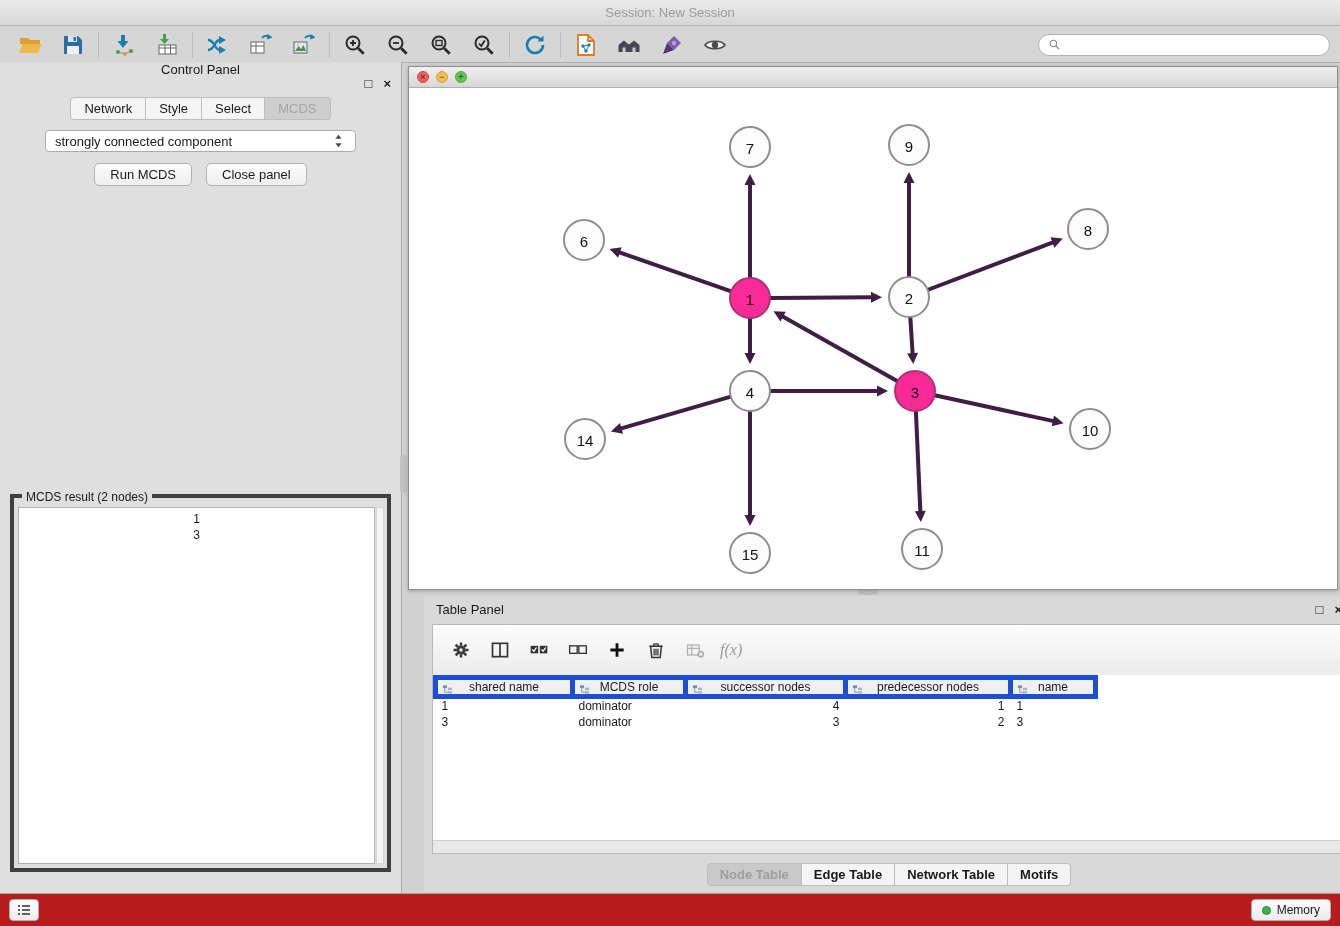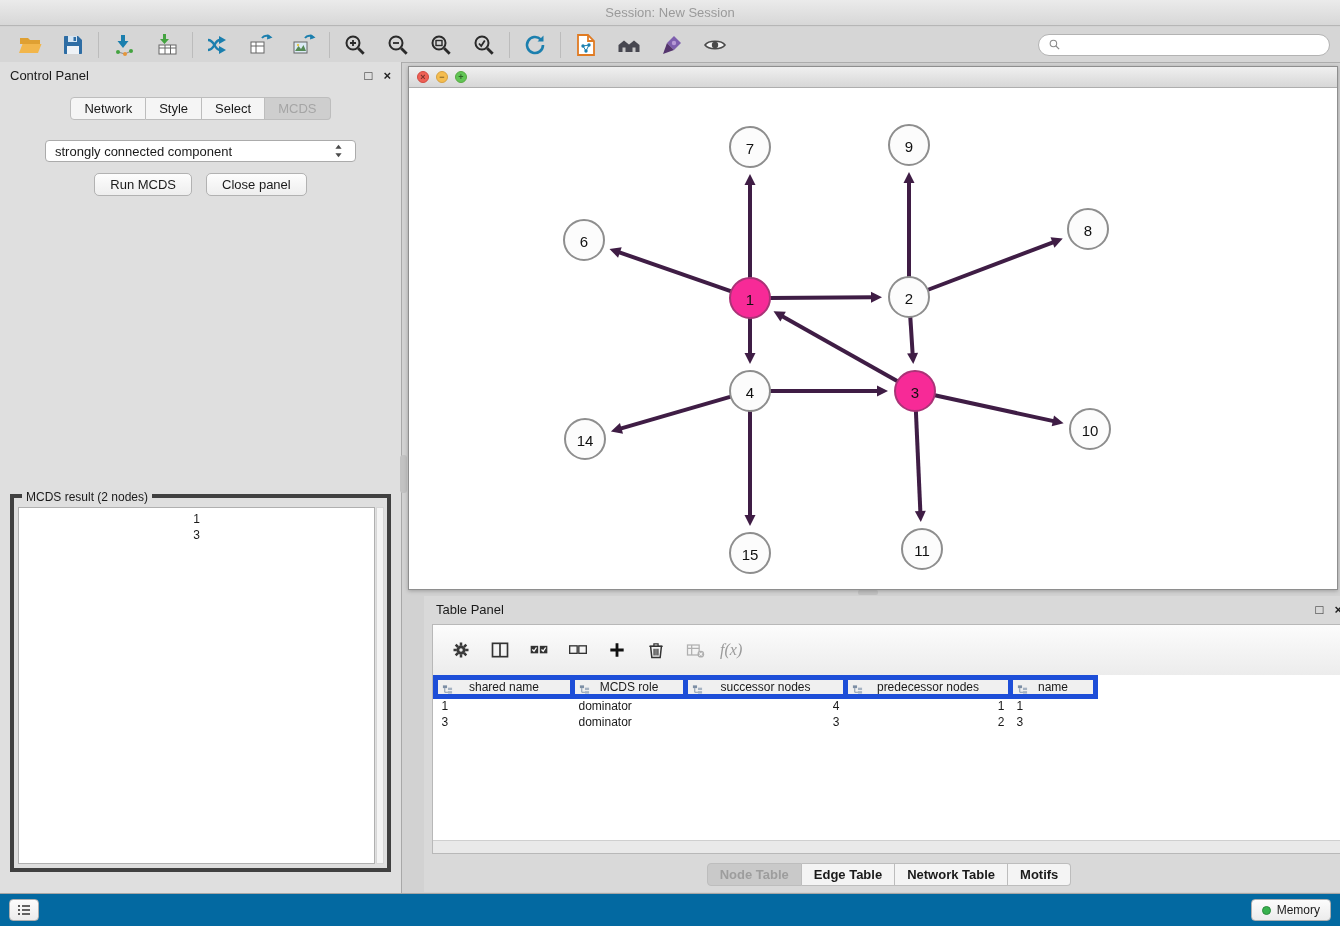--- a/index.html
+++ b/index.html
@@ -20,30 +20,30 @@
   .tb-icon { width:30px; height:28px; display:flex; align-items:center; justify-content:center; cursor:default; }
   .tb-icon svg { width:24px; height:24px; }
   .tb-sep { width:1px; height:26px; background:#bcbcbc; margin:0 5px; }
   .search-box { margin-left:auto; width:292px; height:22px; background:#fff; border:1px solid #b3b3b3;
     border-radius:12px; display:flex; align-items:center; gap:5px; padding:0 9px; }
   .search-box input { border:none; outline:none; flex:1; font-size:13px; font-family:inherit; background:transparent; }
 
   
   .control-panel { position:absolute; left:0; top:62px; width:402px; height:831px;
     background:#dfdfdf; border-right:1px solid #a8a8a8; }
-  .panel-header { height:26px; display:flex; align-items:center; padding:0 10px; font-size:13px; }
+  .panel-header { height:26px; display:flex; align-items:center; padding:0 10px; font-size:13px;flex-direction:column; }
   .win-btns { margin-left:auto; display:flex; gap:11px; align-items:center; }
   .win-btn { font-size:13px; font-weight:bold; color:#222; line-height:1; cursor:default; }
   .cp-tabs { display:flex; justify-content:center; margin-top:9px; }
   .cp-tab { padding:3px 13px; font-size:13px; background:#f5f5f5; border:1px solid #bdbdbd; border-left:none; cursor:default; }
   .cp-tab:first-child { border-left:1px solid #bdbdbd; border-radius:4px 0 0 4px; }
   .cp-tab:last-child { border-radius:0 4px 4px 0; }
   .cp-tab.active { background:#cecece; color:#a5a5a5; }
   .opt-label { margin-top:20px; text-align:center; font-size:13px; }
-  .dropdown { margin:20px auto 0; width:311px; height:22px; background:#fff; border:1px solid #ababab;
+  .dropdown { margin:10px auto 0; width:311px; height:22px; background:#fff; border:1px solid #ababab;
     border-radius:4px; display:flex; align-items:center; padding:0 12px 0 9px; font-size:13px; cursor:default; }
   .dropdown .stepper { margin-left:auto; display:flex; align-items:center; }
   .cp-buttons { display:flex; justify-content:center; gap:14px; margin-top:11px; }
   .btn { padding:3px 15px; font-size:13px; background:linear-gradient(#fdfdfd,#eeeeee);
     border:1px solid #b2b2b2; border-radius:5px; cursor:default; }
   .result-box { position:absolute; left:10px; right:10px; top:432px; bottom:21px; border:4px solid #404040;text-align:center; }
   .result-legend { position:absolute; top:-8px; left:8px; background:#dfdfdf; padding:0 4px; font-size:12px; }
   .result-inner { position:absolute; left:4px; right:12px; top:9px; bottom:4px; background:#fff;
     border:1px solid #b0b0b0; font-size:12px; line-height:16px; padding:3px 6px; }
   .result-scroll { position:absolute; right:3px; top:9px; bottom:4px; width:8px;
@@ -85,21 +85,21 @@
   .td-name { padding-left:10px; }
   .tp-hscroll { position:absolute; left:0; right:0; bottom:0; height:13px; background:#e9e9e9; border-top:1px solid #cfcfcf; }
   .tp-tabs { position:absolute; bottom:6px; left:0; right:0; display:flex; justify-content:center; }
   .tp-tab { padding:3px 12px; font-size:13px; font-weight:bold; background:#f4f4f4; border:1px solid #bdbdbd;
     border-left:none; cursor:default; }
   .tp-tab:first-child { border-left:1px solid #bdbdbd; border-radius:4px 0 0 4px; }
   .tp-tab:last-child { border-radius:0 4px 4px 0; }
   .tp-tab.active { background:#c9c9c9; color:#9d9d9d; }
 
   
-  .statusbar { position:absolute; left:0; bottom:0; width:1340px; height:33px; background:#0369a1;
+  .statusbar { position:absolute; left:0; bottom:0; width:1340px; height:33px; background:#b91c1c;
     border-top:1px solid #a6a6a6; display:flex; align-items:center; padding:7px 9px; }
   .list-btn { width:30px; height:22px; border:1px solid #aeaeae; border-radius:4px;
     background:linear-gradient(#fcfcfc,#ececec); display:flex; align-items:center; justify-content:center; }
   .memory-btn { margin-left:auto; height:22px; border:1px solid #aeaeae; border-radius:4px;
     background:linear-gradient(#fcfcfc,#ececec); display:flex; align-items:center; gap:6px;
     padding:0 10px; font-size:12px; }
   .mem-dot { width:9px; height:9px; border-radius:50%; background:#37b24d; border:1px solid #2b8a3e; }
 </style>
 </head>
 <body>

